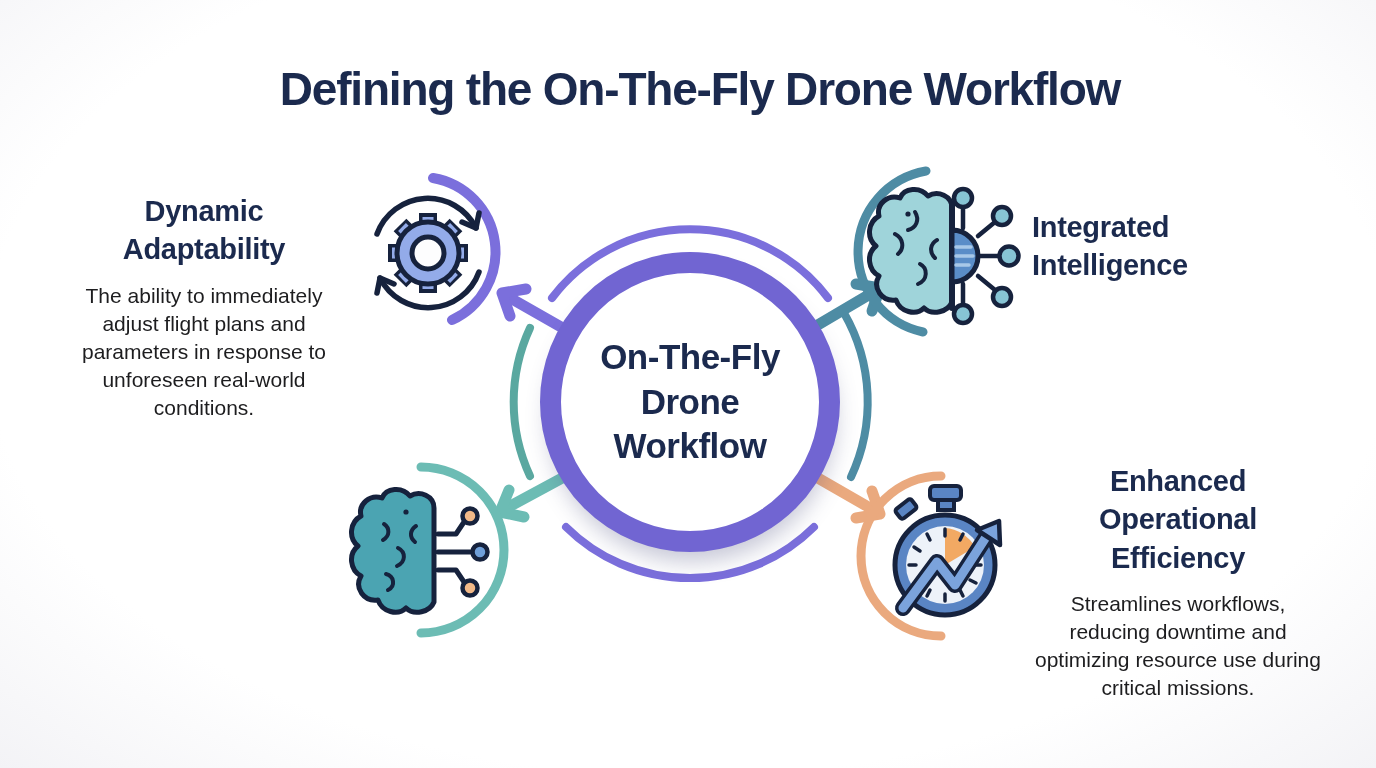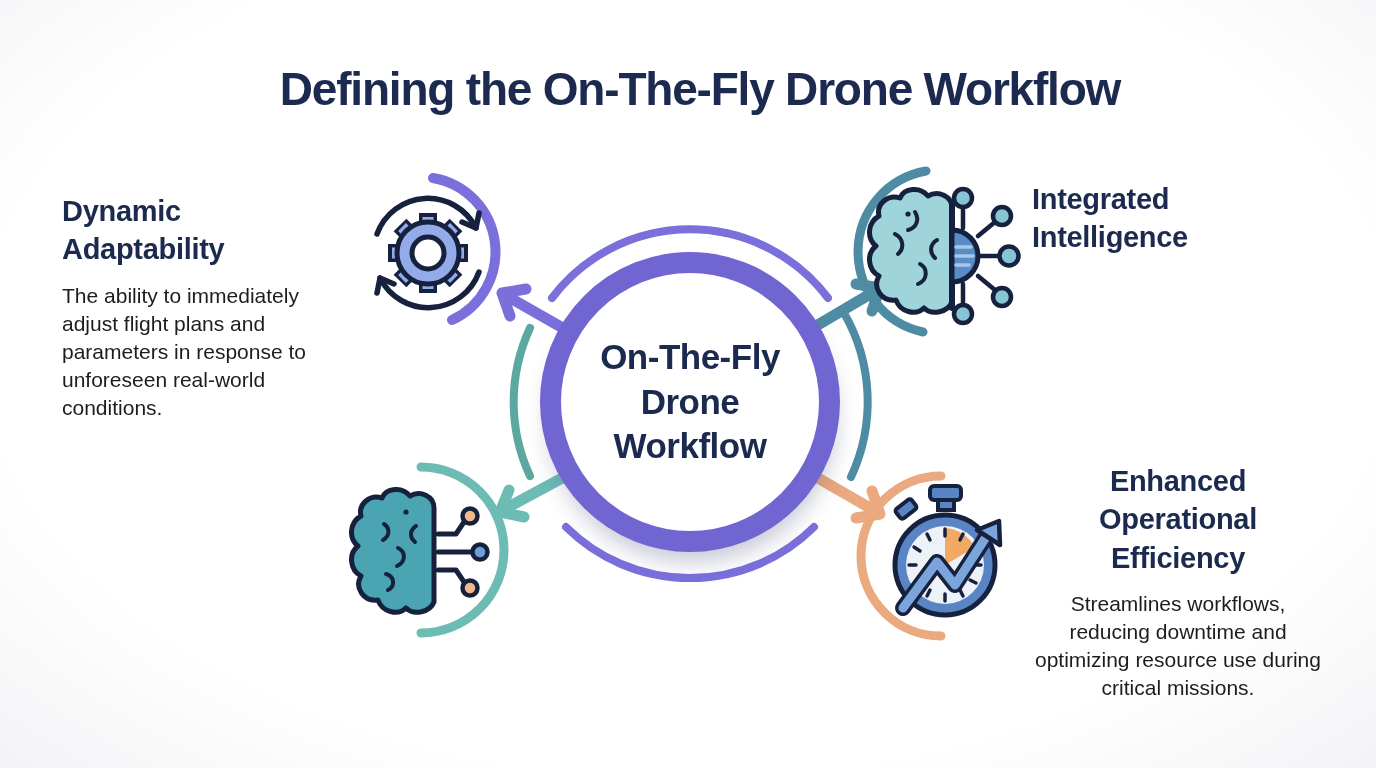--- a/index.html
+++ b/index.html
@@ -25,22 +25,22 @@
     line-height:1.28;color:#1b2a4e;letter-spacing:-0.5px;
   }
   .item{position:absolute;}
   .item h2{
     margin:0;font-size:29px;font-weight:bold;line-height:1.32;
     color:#1b2a4e;white-space:pre-line;letter-spacing:-0.3px;
   }
   .item p{
     margin:13px 0 0 0;font-size:21px;line-height:1.34;color:#1d1d1f;
   }
-  .item.tl{left:62px;top:192px;width:284px;text-align:left;}
-  .item.tr{left:1032px;top:180px;width:292px;text-align:left;}
+  .item.tl{left:62px;top:192px;width:284px;text-align:center;}
+  .item.tr{left:1032px;top:208px;width:292px;text-align:left;}
   .item.br{left:1032px;top:462px;width:292px;text-align:center;}
 </style>
 </head>
 <body>
 
 <div class="canvas">
 
   <h1 class="title">Defining the On-The-Fly Drone Workflow</h1>
 
   <svg class="art" width="1376" height="768" viewBox="0 0 1376 768">

